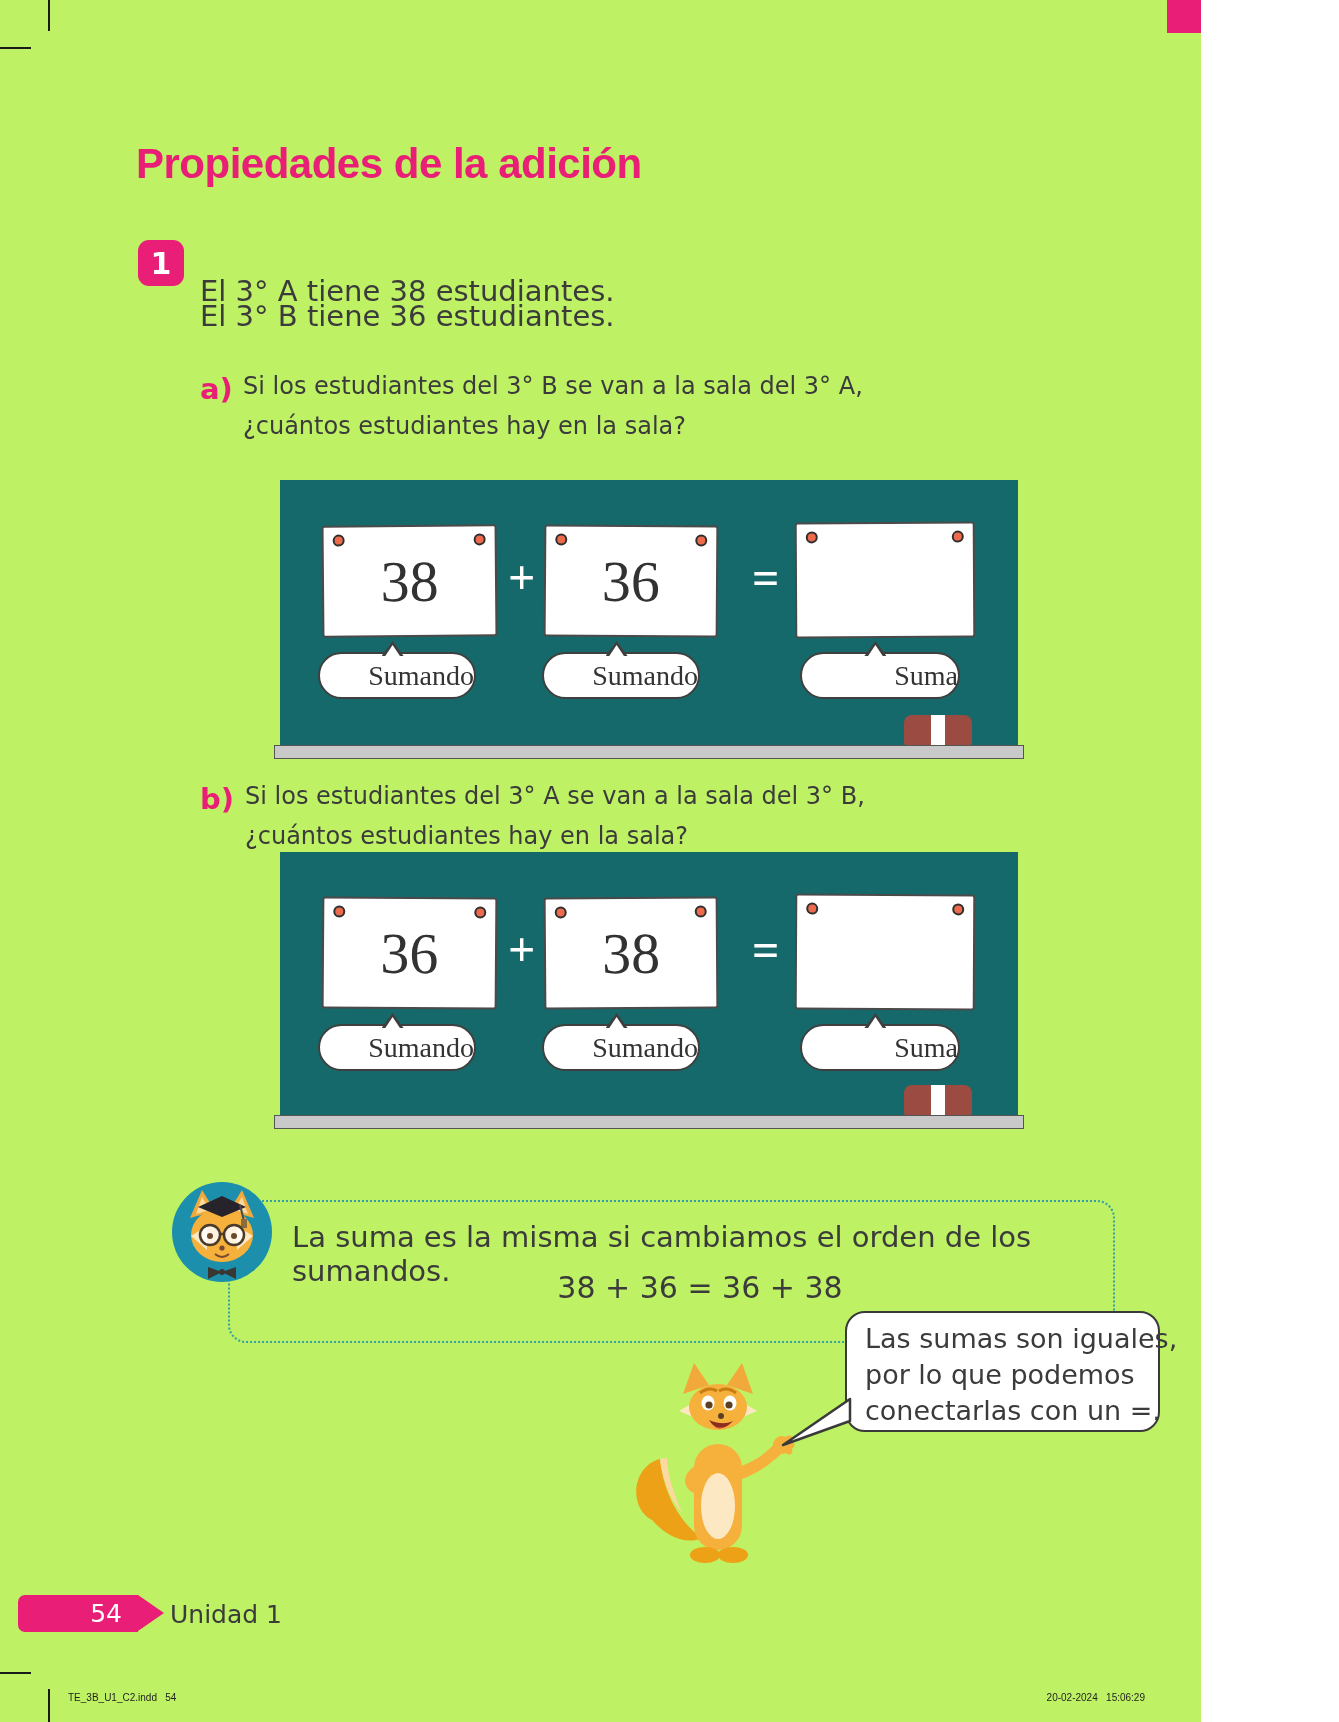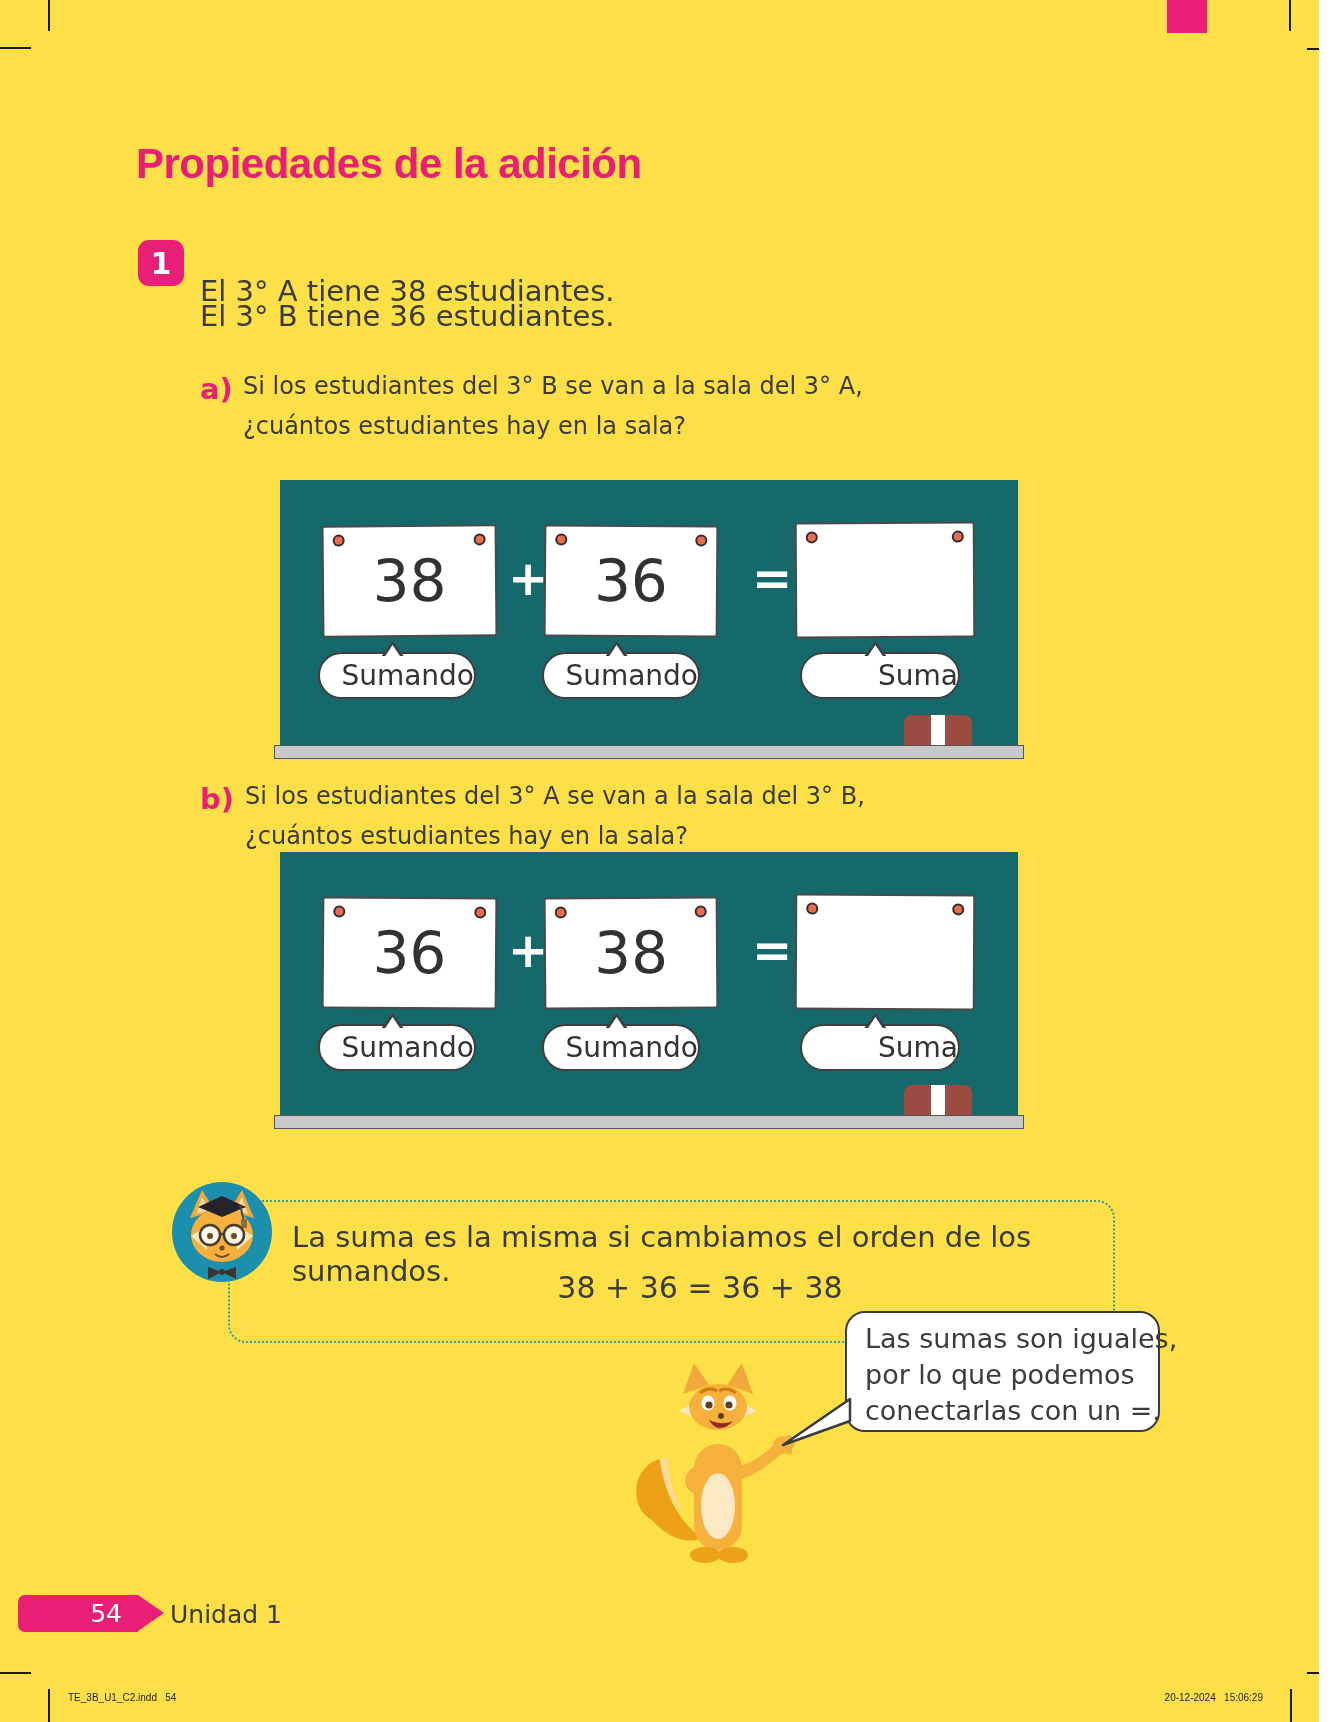--- a/index.html
+++ b/index.html
@@ -1,16 +1,16 @@
 <!DOCTYPE html>
 <html><head>
 <meta charset="utf-8">
 <style>
   html,body{margin:0;padding:0;background:#ffffff;}
-  #page{position:relative;width:1319px;height:1722px;background:#fde047;overflow:hidden;
+  #page{position:relative;width:1201px;height:1722px;background:#bef264;overflow:hidden;
         font-family:"DejaVu Sans","Liberation Sans",sans-serif;color:#3b3b3b;}
   .abs{position:absolute;}
 
   
   .crop{position:absolute;background:#1a1a1a;}
 
   
   .regtab{position:absolute;left:1167px;top:0;width:40px;height:33px;background:#e91e76;}
 
   
@@ -18,21 +18,21 @@
          font-size:42px;letter-spacing:-0.5px;color:#e91e76;}
 
   
   .numbadge{left:138px;top:240px;width:46px;height:46px;background:#e91e76;border-radius:11px;
             color:#fff;font-weight:bold;font-size:30px;display:flex;align-items:center;justify-content:center;}
   .exline{left:200px;font-size:29px;color:#3b3b3b;}
   .partlabel{font-weight:bold;color:#e91e76;font-size:29px;}
   .partline{font-size:24px;color:#3b3b3b;}
 
   
-  .board{position:absolute;left:280px;width:738px;height:265px;background:#15696b;}
+  .board{position:absolute;left:280px;width:738px;height:265px;background:#15696b;font-family:Liberation Serif, serif;}
   .tray{position:absolute;left:-6px;bottom:-14px;width:750px;height:14px;background:#c9c9c9;
         border:1px solid #555;box-sizing:border-box;}
   .card{position:absolute;background:#fff;border:2px solid #4a4a4a;border-radius:3px;box-sizing:border-box;
         display:flex;align-items:center;justify-content:center;}
   .card .num{font-size:58px;color:#323232;}
   .pin{position:absolute;top:7px;width:12px;height:12px;border-radius:50%;
        background:#ee6a4c;border:2px solid #2f2f2f;box-sizing:border-box;}
   .pin.l{left:9px;} .pin.r{right:9px;}
   .op{position:absolute;color:#ffffff;font-size:48px;font-weight:600;}
   .labelpill{position:absolute;height:47px;background:#fff;border:2px solid #3f3f3f;border-radius:24px;
@@ -239,15 +239,15 @@
     <circle cx="99" cy="58" r="3" fill="#5d4023"></circle>
     <path d="M87,62 Q97,78 111,63 Q101,68 87,62 Z" fill="#8c2b20"></path>
     <path d="M92,68 Q97,73 103,68 Q97,71 92,68 Z" fill="#e0543f"></path>
   </svg>
 
   <div class="abs pagebadge">54</div>
   <div class="abs pagebadge-arrow"></div>
   <div class="abs unitlabel">Unidad 1</div>
 
   <div class="abs printnote" style="left:68px;">TE_3B_U1_C2.indd   54</div>
-  <div class="abs printnote" style="right:56px;">20-12-2024   15:06:29</div>
+  <div class="abs printnote" style="right:56px;">20-02-2024   15:06:29</div>
 
 </div>
 
 </body></html>

